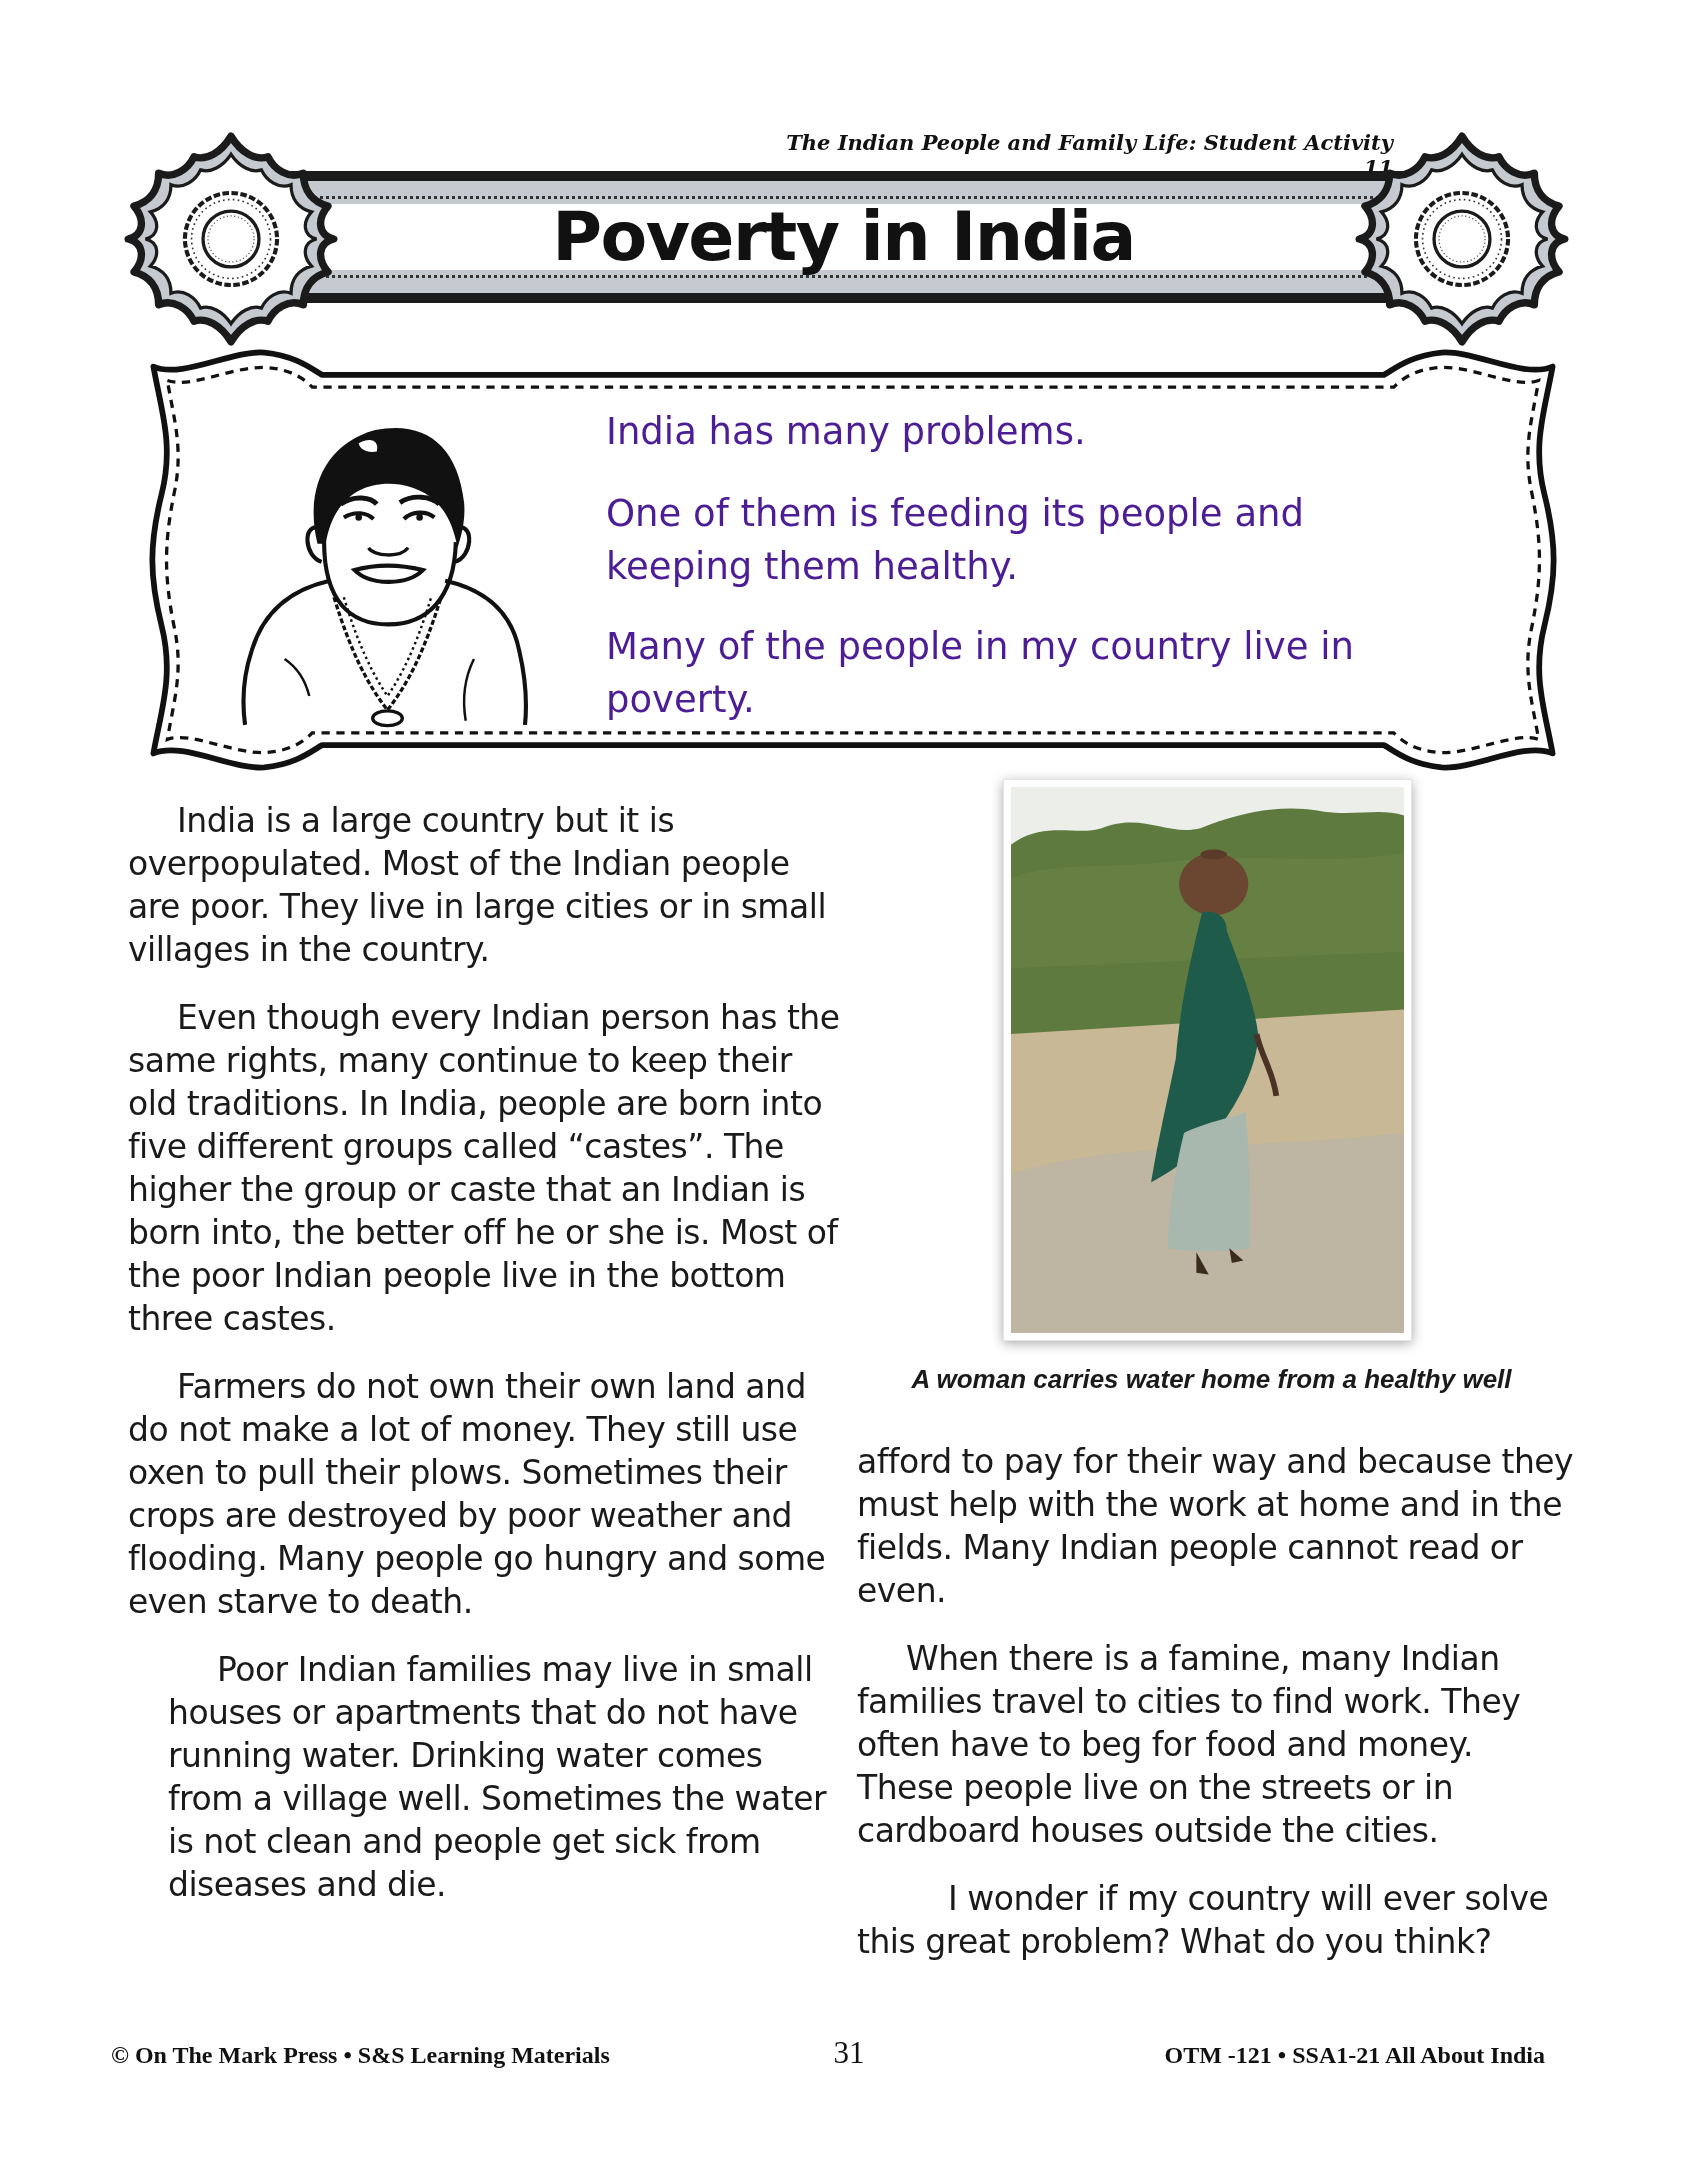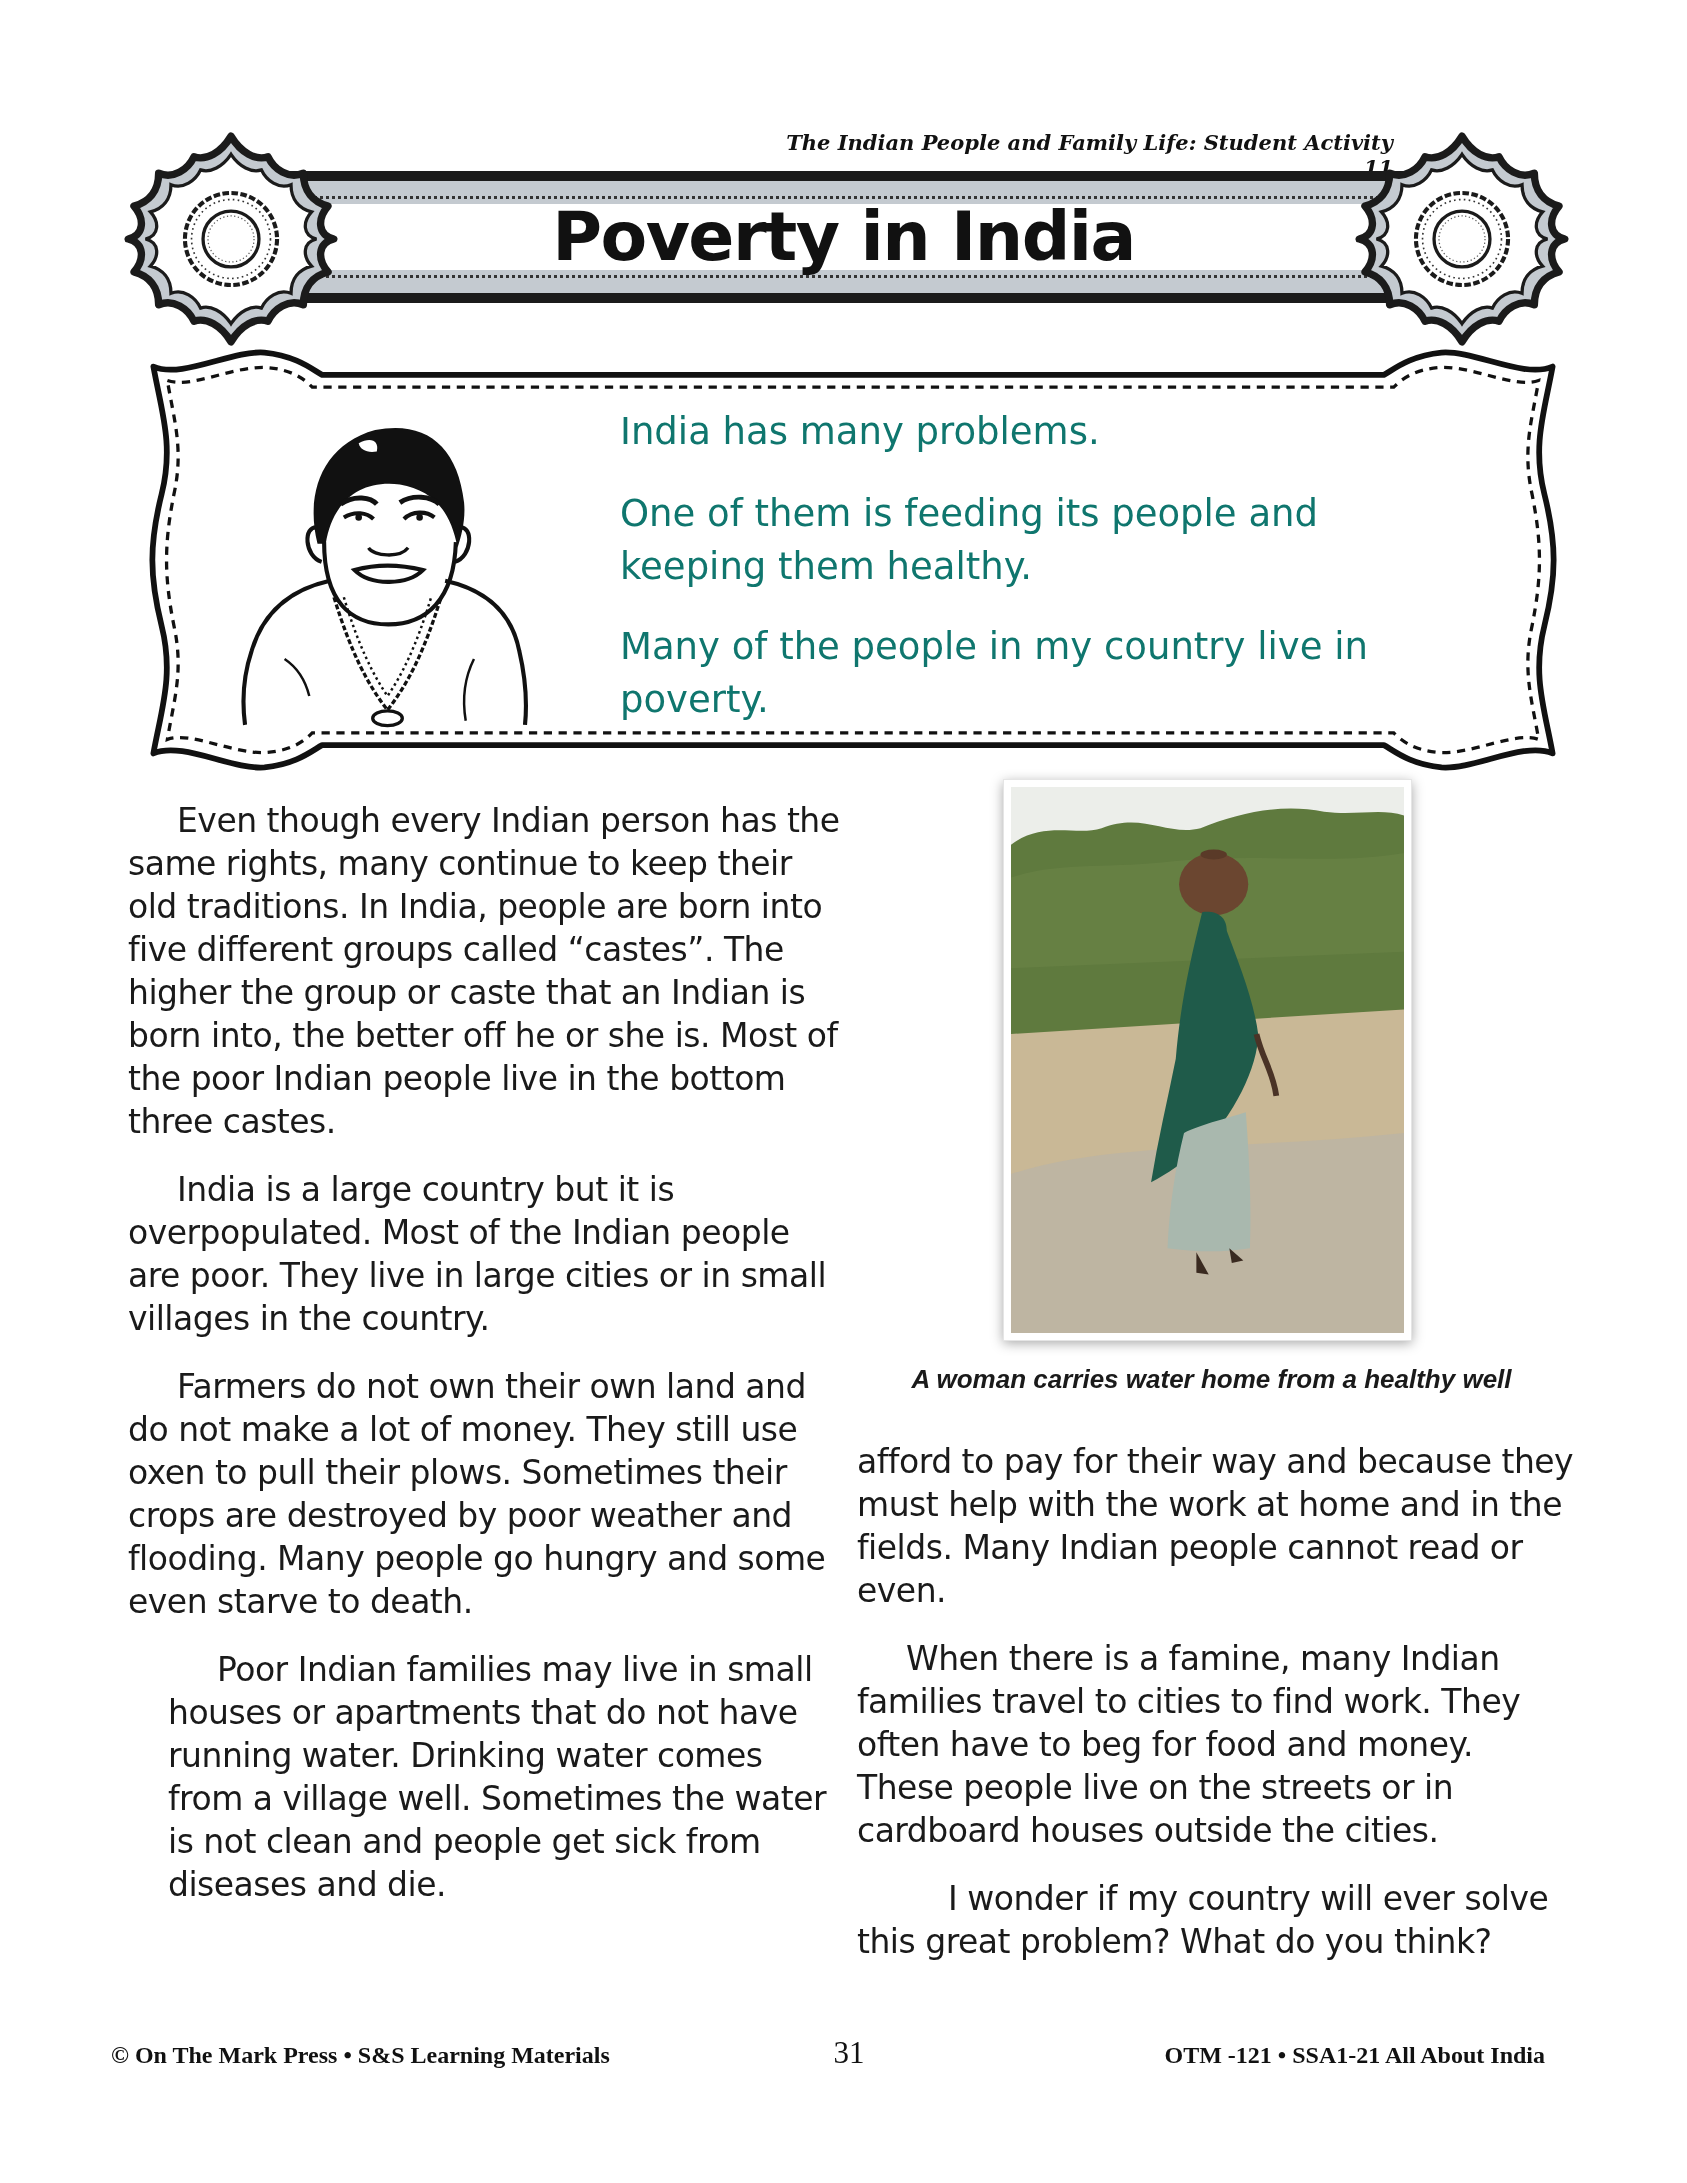--- a/index.html
+++ b/index.html
@@ -21,21 +21,21 @@
   .banner .bar-bot { position:absolute; left:0; right:0; bottom:0; height:10px; background:#1b1b1b; }
   .banner .inner { position:absolute; left:0; right:0; top:33px; bottom:33px; background:#fff; }
   .title { left:262px; top:183px; width:1163px; text-align:center;
     font-family:"DejaVu Sans", sans-serif; font-weight:bold; font-size:68px; letter-spacing:-1.6px;
     line-height:107px; color:#111; }
   .medallion { width:214px; height:222px; }
 
   
   .speechbox { left:132px; top:346px; width:1442px; height:428px; }
   .boy { left:235px; top:412px; width:305px; height:317px; }
-  .speech { left:620px; font-family:"DejaVu Sans", sans-serif; font-size:37px; line-height:53px; color:#0f766e; }
+  .speech { left:606px; font-family:"DejaVu Sans", sans-serif; font-size:37px; line-height:53px; color:#4c1d95; }
 
   
   .para { font-family:"DejaVu Sans", sans-serif; font-size:33px; line-height:43px; color:#1a1a1a;
     margin:0; letter-spacing:-0.5px; }
   .indent { text-indent:49px; }
   .indent2 { text-indent:91px; }
 
   .photo-frame { left:1003px; top:779px; width:407px; height:560px; background:#fff;
     box-shadow:0 3.3px 11.5px rgba(0,0,0,0.35); border:1.6px solid #e5e5e5; }
   .photo { position:absolute; left:6.6px; top:6.6px; right:6.6px; bottom:6.6px; overflow:hidden; }
@@ -118,22 +118,22 @@
 
   <path d="M60,300 C75,310 85,325 90,345" fill="none" stroke="#111" stroke-width="3"></path>
   <path d="M290,300 C280,320 275,345 280,375" fill="none" stroke="#111" stroke-width="3"></path>
 </svg>
 
 <div class="abs speech" style="top:405px; width:807px;">India has many problems.</div>
 <div class="abs speech" style="top:487px; width:791px;">One of them is feeding its people and keeping them healthy.</div>
 <div class="abs speech" style="top:620px; width:824px;">Many of the people in my country live in poverty.</div>
 
 <div class="abs" style="left:128px; top:799px; width:717px;">
+  <p class="para indent" style="margin-bottom:25px;">India is a large country but it is overpopulated.  Most of the Indian people are poor.  They live in large cities or in small villages in the country.</p>
   <p class="para indent" style="margin-bottom:25px;">Even though every Indian person has the same rights, many continue to keep their old traditions.  In India, people are born into five different groups called “castes”.  The higher the group or caste that an Indian is born into, the better off he or she is.  Most of the poor Indian people live in the bottom three castes.</p>
-  <p class="para indent" style="margin-bottom:25px;">India is a large country but it is overpopulated.  Most of the Indian people are poor.  They live in large cities or in small villages in the country.</p>
   <p class="para indent" style="margin-bottom:25px;">Farmers do not own their own land and do not make a lot of money.  They still use oxen to pull their plows.  Sometimes their crops are destroyed by poor weather and flooding.  Many people go hungry and some even starve to death.</p>
   <p class="para indent" style="margin-bottom:25px;margin-left:40px;">Poor Indian families may live in small houses or apartments that do not have running water.  Drinking water comes from a village well.  Sometimes the water is not clean and people get sick from diseases and die.</p>
 </div>
 
 <div class="abs photo-frame">
   <div class="photo">
     <svg width="100%" height="100%" viewBox="0 0 478 664" preserveAspectRatio="none">
       <rect x="0" y="0" width="478" height="664" fill="#eceeea"></rect>
       <path d="M0,70 C40,40 80,60 110,50 C160,30 190,60 230,50 C280,30 330,20 380,30 C420,35 450,25 478,35 L478,290 L0,310 Z" fill="#5f7a3e"></path>
       <path d="M0,110 C60,90 120,100 200,90 C300,80 400,95 478,80 L478,200 L0,220 Z" fill="#6b8448" opacity="0.6"></path>

